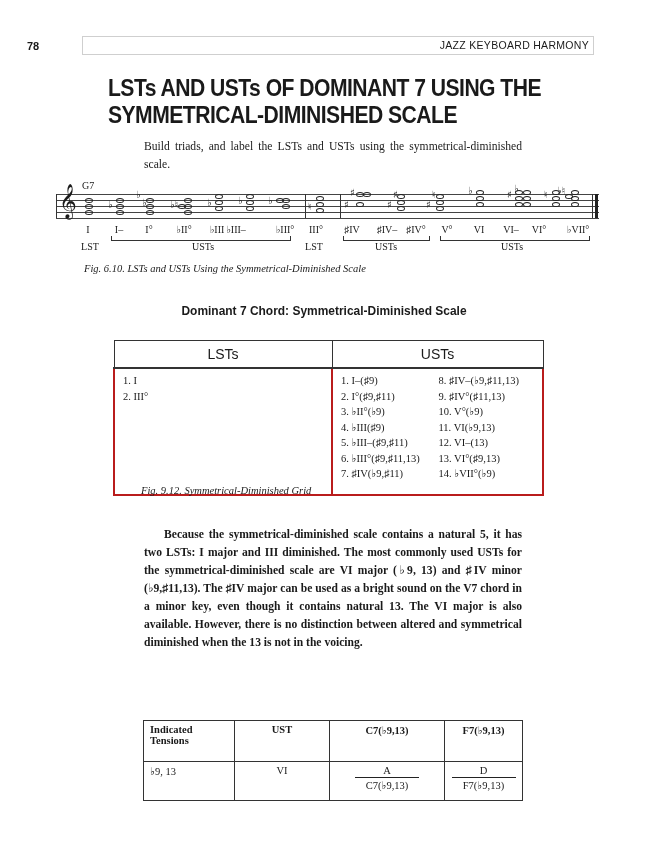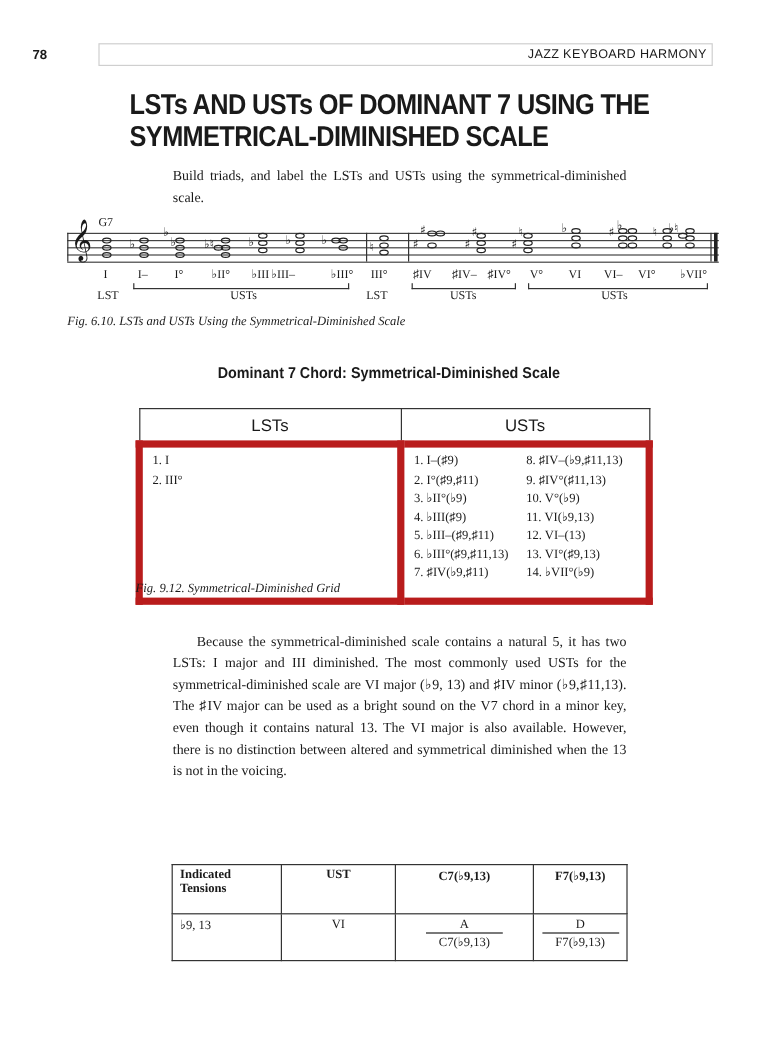--- a/index.html
+++ b/index.html
@@ -14,28 +14,28 @@
   .staff{left:56px;top:194px;width:543px;height:24px;}
   .staff .line{position:absolute;left:0;right:0;height:1px;background:#444;}
   .barline{position:absolute;top:0;height:24px;width:1px;background:#333;}
   .clef{position:absolute;left:3px;top:-8px;font-size:30px;line-height:30px;font-family:"DejaVu Sans",sans-serif;}
   .chord{position:absolute;top:0;height:24px;}
   .note{position:absolute;width:8px;height:5px;border:1.4px solid #222;border-radius:50%;box-sizing:border-box;}
   .acc{position:absolute;font-size:10px;line-height:10px;font-family:"DejaVu Sans",sans-serif;}
   .roman{position:absolute;top:224px;font-size:10px;white-space:nowrap;transform:translateX(-50%);}
   .bracket{position:absolute;top:236px;height:5px;border:1px solid #333;border-top:none;box-sizing:border-box;}
   .blabel{position:absolute;top:241px;font-size:10px;transform:translateX(-50%);}
-  .cap{font-style:italic;font-size:10.5px;}
+  .cap{font-style:italic;font-size:10.5px;margin-left:28px;}
   .tbl-title{left:0;width:648px;top:303px;text-align:center;font-family:"Liberation Sans",sans-serif;font-weight:bold;font-size:13px;transform:scaleX(0.92);}
   table.grid{position:absolute;left:113px;top:340px;width:431px;border-collapse:collapse;}
   table.grid th{font-family:"Liberation Sans",sans-serif;font-weight:normal;font-size:14px;height:24px;border:1px solid #333;border-bottom:2px solid #333;}
-  table.grid td{vertical-align:top;border:6px solid #b91c1c;font-size:10.5px;line-height:15.5px;padding:4px 6px 6px 8px;height:115px;}
+  table.grid td{vertical-align:top;border:2px solid #b91c1c;font-size:10.5px;line-height:15.5px;padding:4px 6px 6px 8px;height:115px;}
   .ustcols{display:flex;}
   .ustcols div{flex:1;}
-  .body-text{left:144px;width:378px;font-size:11.6px;line-height:18px;text-align:justify;}
+  .body-text{left:144px;width:378px;font-size:11.6px;line-height:18px;text-align:justify;font-weight:bold;}
   .body-text p{margin:0;text-indent:20px;}
   table.ust{position:absolute;left:143px;top:720px;width:380px;border-collapse:collapse;}
   table.ust td{border:1px solid #333;font-size:10.5px;vertical-align:top;padding:3px 6px;}
   table.ust td.hd{font-weight:bold;height:34px;text-align:center;}
   table.ust td.hd.left{text-align:left;}
   table.ust tr.r1 td{height:32px;border-top:2px solid #444;}
   table.ust tr.r2 td{height:32px;}
   .frac{display:inline-block;text-align:center;}
   .frac .num{display:block;border-bottom:1.3px solid #222;padding:0 4px 1px;margin:0 auto;width:56px;}
   .frac .den{display:block;padding-top:1px;}

